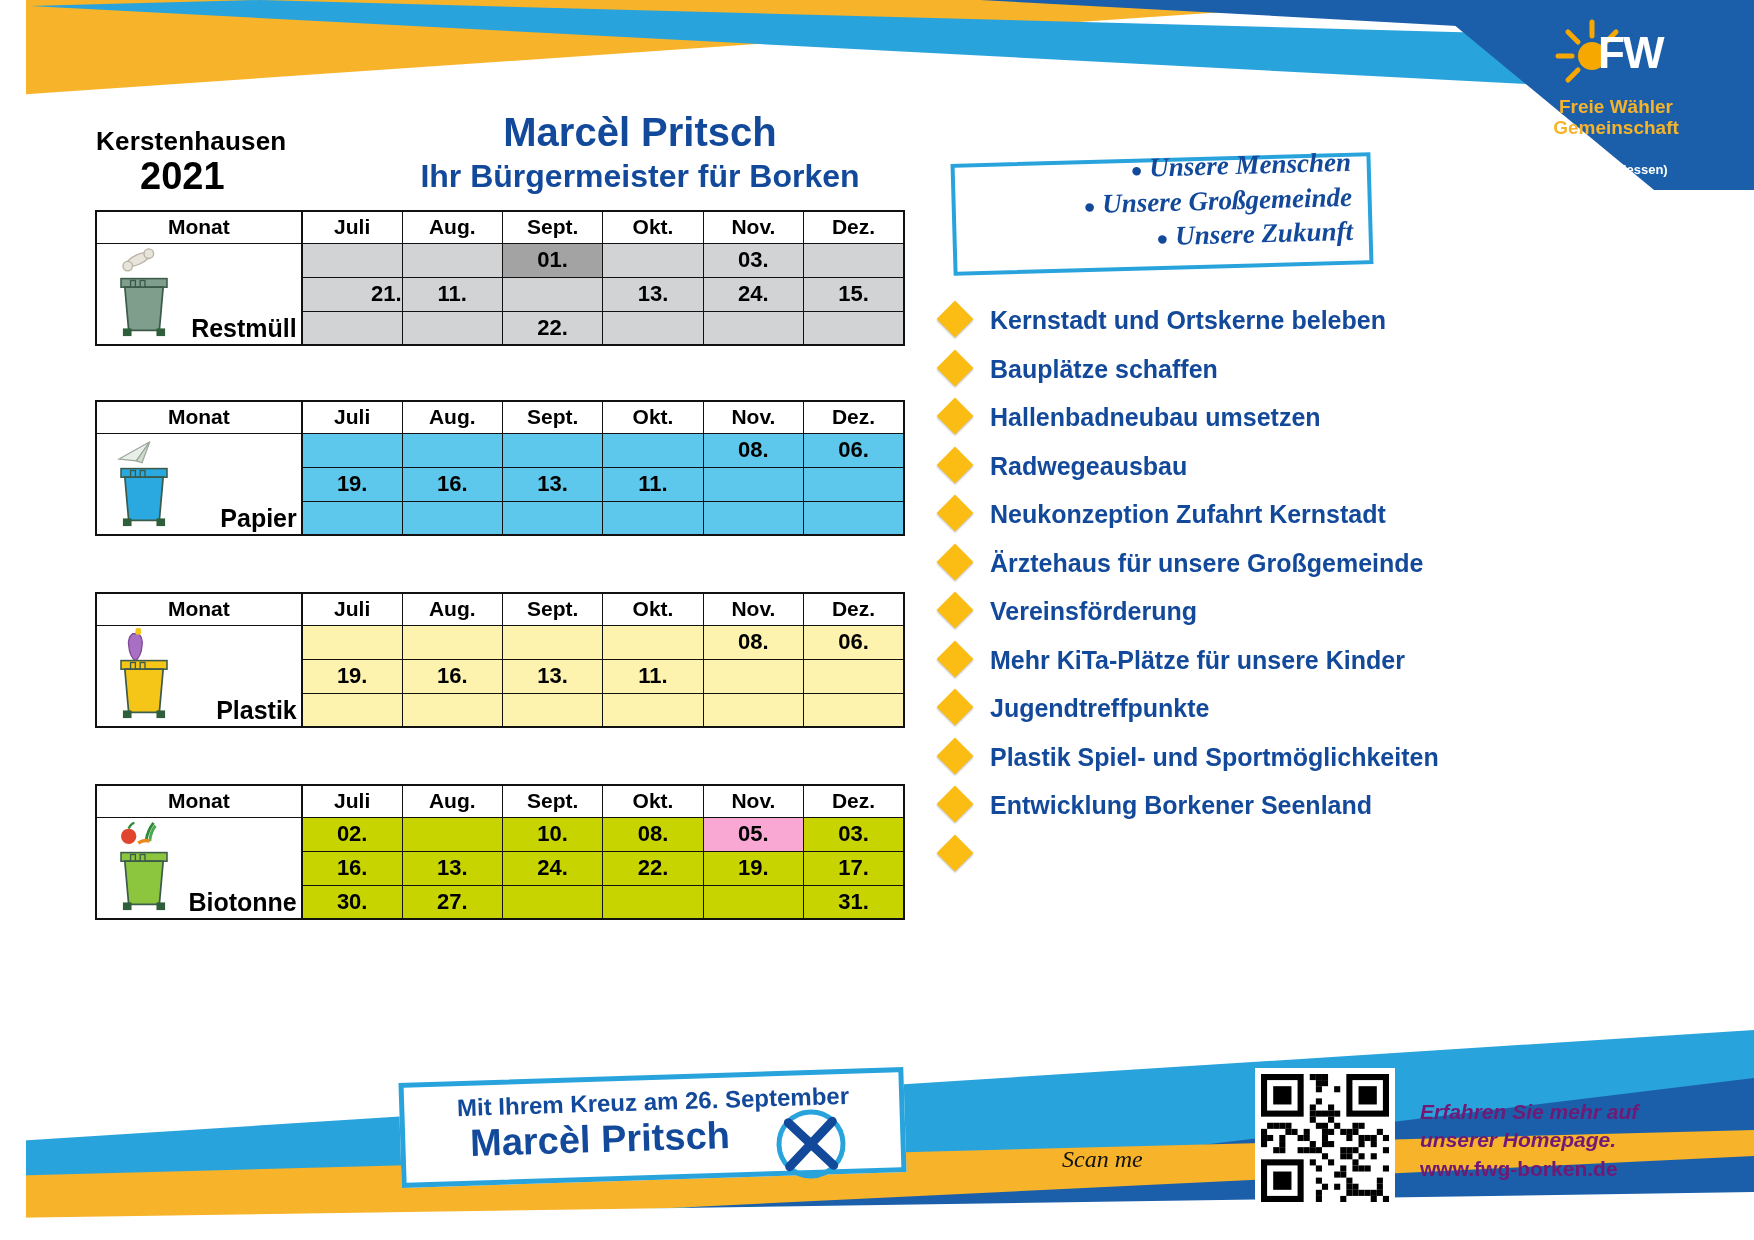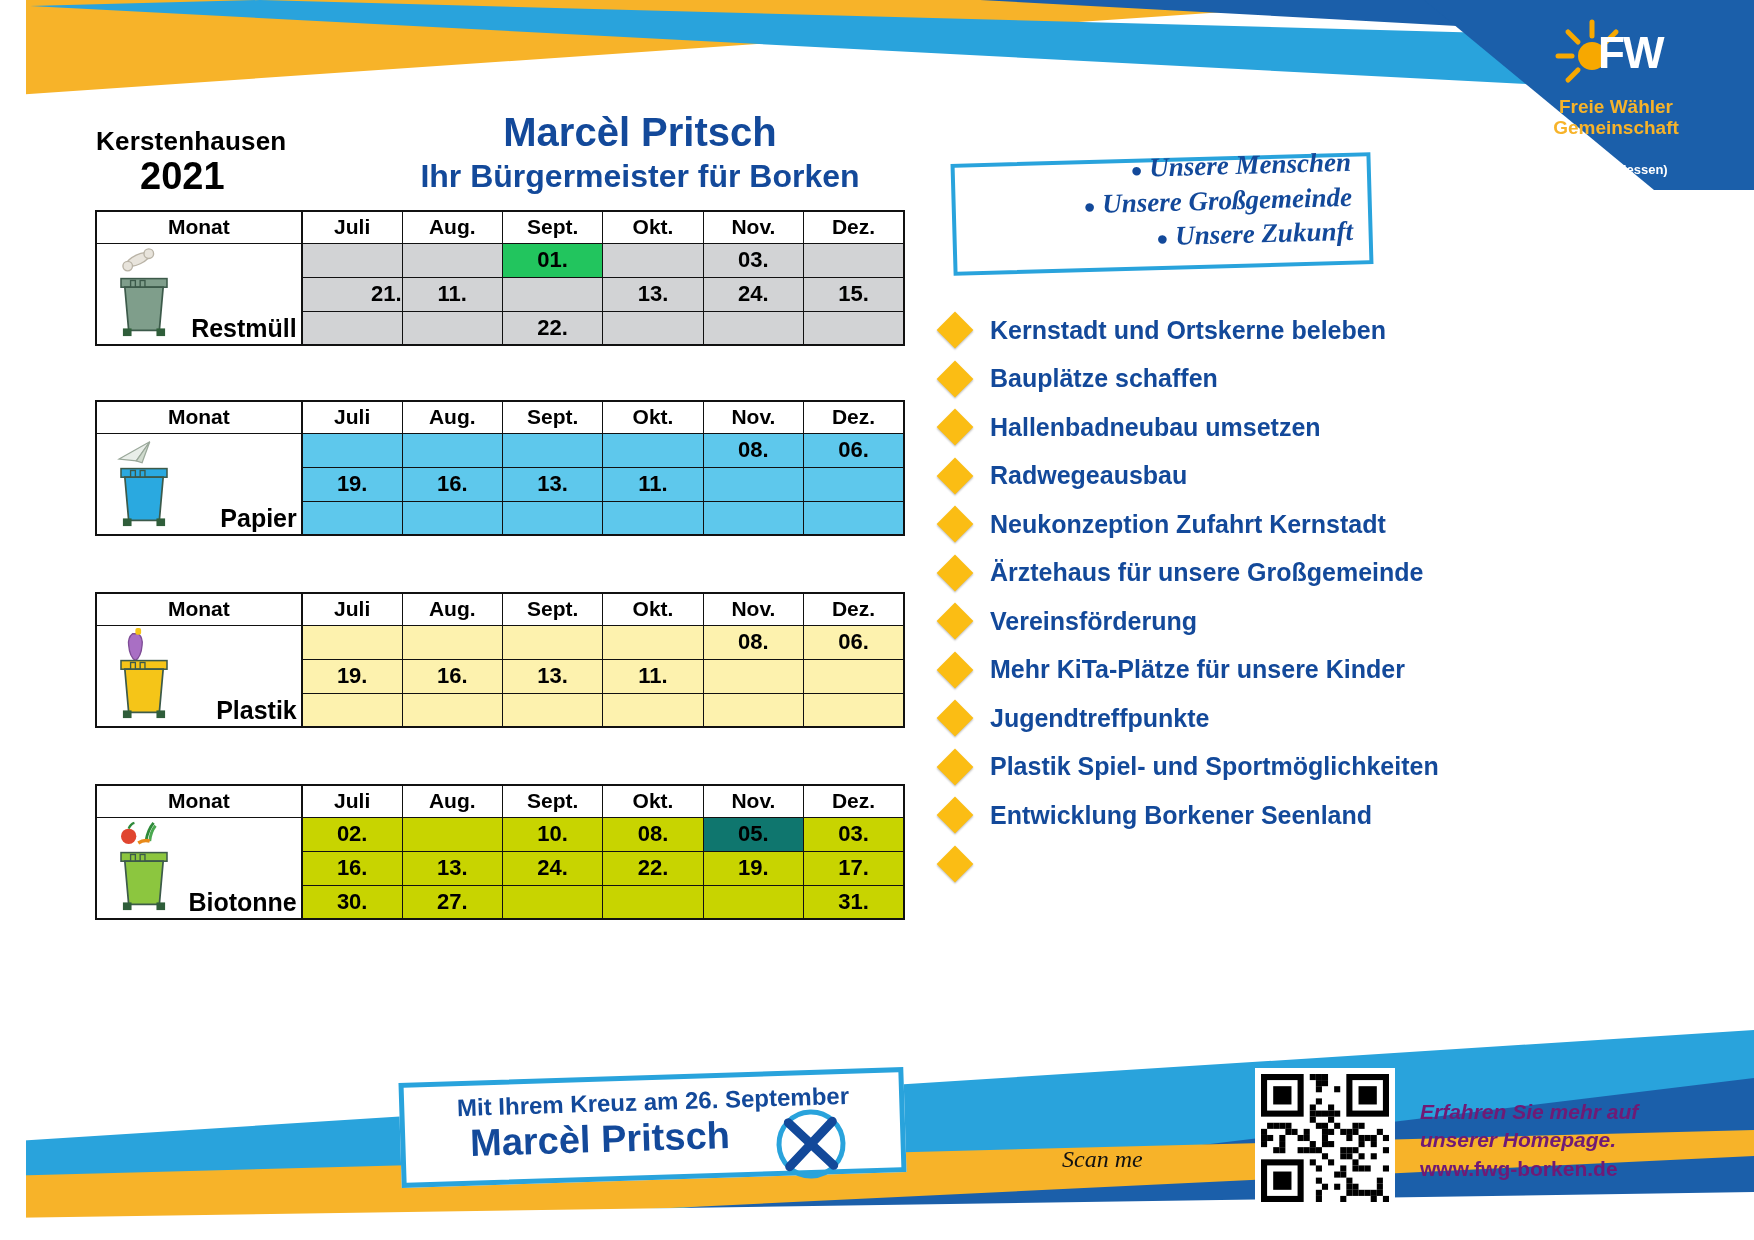--- a/index.html
+++ b/index.html
@@ -108,21 +108,21 @@
     transform: rotate(-1.6deg); }
   #slogan-list { position:absolute; left:952px; top:150px; width:430px;
     transform: rotate(-1.6deg); }
   .slogan-item { color:#13499a; font-size:27px;
     font-family:"Liberation Serif", serif; font-style:italic; font-weight:bold;
     text-align:right; padding-right:30px; line-height:1.28; }
   .slogan-item .dot { font-size:20px; vertical-align:middle; }
 
   
   #goals { position:absolute; left:938px; top:306px; width:790px; }
-  .goal { display:flex; align-items:center; height:48.5px; }
+  .goal { display:flex; align-items:flex-start; height:48.5px; }
   .goal .diamond { width:26px; height:26px; background:#fbbd14;
     transform:rotate(45deg); margin-left:4px; margin-right:22px;
     box-shadow:1px 1px 2px rgba(0,0,0,.25); flex:0 0 auto; }
   .goal .gtext { color:#13499a; font-size:25px; font-weight:bold; }
 
   
   #vote-box { position:absolute; left:400px; top:1075px; width:505px; height:105px;
     background:#fff; border:5px solid #29a3dc; transform:rotate(-1.8deg); }
   #vote-line1 { position:absolute; left:418px; top:1088px; width:470px;
     text-align:center; transform:rotate(-1.8deg);
@@ -263,21 +263,21 @@
                 <rect x="36" y="36" width="5" height="12" fill="#7f9e8b" stroke="#3c5a4a" stroke-width="1.4"></rect>
                 <path d="M20 43 L60 43 L56 88 L24 88 Z" fill="#7f9e8b" stroke="#3c5a4a" stroke-width="1.8"></path>
                 <rect x="18" y="86" width="9" height="8" fill="#2f5e3a"></rect>
                 <rect x="53" y="86" width="9" height="8" fill="#2f5e3a"></rect>
               </svg></div>
             <span class="binlabel">Restmüll</span>
           </div>
         </td>
         <td class="dcell" style="background: rgb(210, 211, 213);"></td>
         <td class="dcell" style="background: rgb(210, 211, 213);"></td>
-        <td class="dcell" style="background: #22c55e;">01.</td>
+        <td class="dcell" style="background: #a3a3a3;">01.</td>
         <td class="dcell" style="background: rgb(210, 211, 213);"></td>
         <td class="dcell" style="background: rgb(210, 211, 213);">03.</td>
         <td class="dcell" style="background: rgb(210, 211, 213);"></td>
       </tr>
       <tr>
         <td class="dcell" style="background: rgb(210, 211, 213); text-align: right;">21.</td>
         <td class="dcell" style="background: rgb(210, 211, 213);">11.</td>
         <td class="dcell" style="background: rgb(210, 211, 213);"></td>
         <td class="dcell" style="background: rgb(210, 211, 213);">13.</td>
         <td class="dcell" style="background: rgb(210, 211, 213);">24.</td>
@@ -430,21 +430,21 @@
                 <rect x="18" y="86" width="9" height="8" fill="#2f5e3a"></rect>
                 <rect x="53" y="86" width="9" height="8" fill="#2f5e3a"></rect>
               </svg></div>
             <span class="binlabel">Biotonne</span>
           </div>
         </td>
         <td class="dcell" style="background: rgb(200, 212, 0);">02.</td>
         <td class="dcell" style="background: rgb(200, 212, 0);"></td>
         <td class="dcell" style="background: rgb(200, 212, 0);">10.</td>
         <td class="dcell" style="background: rgb(200, 212, 0);">08.</td>
-        <td class="dcell" style="background: #0f766e;">05.</td>
+        <td class="dcell" style="background: #f9a8d4;">05.</td>
         <td class="dcell" style="background: rgb(200, 212, 0);">03.</td>
       </tr>
       <tr>
         <td class="dcell" style="background: rgb(200, 212, 0);">16.</td>
         <td class="dcell" style="background: rgb(200, 212, 0);">13.</td>
         <td class="dcell" style="background: rgb(200, 212, 0);">24.</td>
         <td class="dcell" style="background: rgb(200, 212, 0);">22.</td>
         <td class="dcell" style="background: rgb(200, 212, 0);">19.</td>
         <td class="dcell" style="background: rgb(200, 212, 0);">17.</td>
       </tr>

